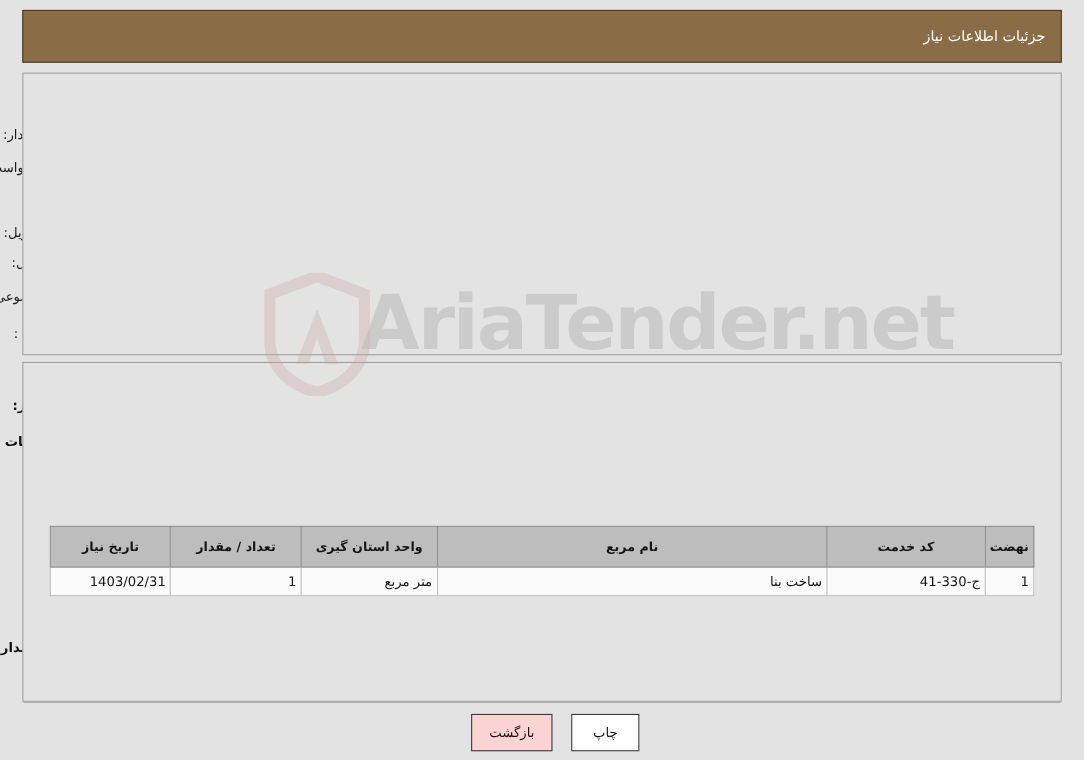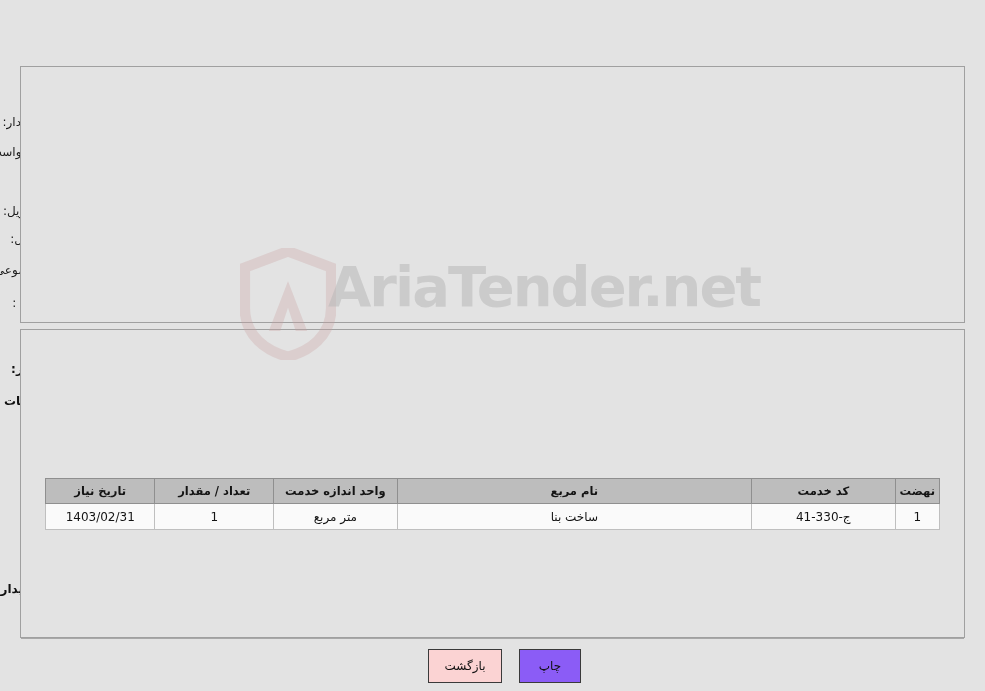--- a/index.html
+++ b/index.html
@@ -35,21 +35,21 @@
   .wm-shield {
     position: absolute;
     left: 8px; top: 2px;
     width: 96px; height: 112px;
     opacity: .30;
   }
   .wm-text {
     position: absolute;
     left: 96px; top: 8px;
     font-family: "DejaVu Sans", "Liberation Sans", sans-serif;
-    font-size: 56px;
+    font-size: 69px;
     font-weight: bold;
     letter-spacing: -2px;
     color: #b9b9b9;
     opacity: .55;
     white-space: nowrap;
   }
 
   
   .titlebar {
     position: absolute;
@@ -195,62 +195,64 @@
     font-size: 12px;
     direction: rtl;
     z-index: 3;
   }
   .tbl th {
     background: #bdbdbd;
     border: 1px solid #8f8f8f;
     color: #141414;
     font-weight: bold;
     font-size: 11.5px;
-    height: 25px;
+    height: 37px;
     padding: 0 4px;
     text-align: center;
   }
   .tbl td {
     background: #fafafa;
     border: 1px solid #bfbfbf;
     color: #141414;
     height: 26px;
     padding: 0 4px;
-    text-align: center;
   }
 
   
   .btn {
     position: absolute;
     height: 21px;
     border: 1px solid #3a3a3a;
     font-size: 12px;
     color: #111111;
     display: flex;
     align-items: center;
     justify-content: center;
     cursor: pointer;
     font-family: inherit;
     padding: 16px 10px;
   }
-  #btn-print  { left: 519px; top: 649px; width: 62px; background: #8b5cf6; }
+  #btn-print  { left: 519px; top: 649px; width: 62px; background: #ffffff; }
   #btn-back   { left: 428px; top: 649px; width: 74px; background: #fbd3d3; }
 
   .hr {
     position: absolute;
     left: 21px; width: 943px;
     height: 1px; background: #a8a8a8;
     z-index: 2;
   }
 </style>
 </head>
 <body>
 
 <div id="page">
 
+  <div class="titlebar">
+    <span>جزئیات اطلاعات نیاز</span>
+  </div>
 
   <div class="panel" id="panel-top"></div>
 
   <div class="lbl" style="right:888px; top:85px;">شماره نیاز:</div>
   <div class="fld" style="right:600px; top:82px; width:182px;">1103005214000017</div>
 
   <div class="lbl" style="right:362px; top:85px;">تاریخ و ساعت اعلان عمومی:</div>
   <div class="fld" style="right:105px; top:82px; width:180px;">11:27 - 1403/02/26</div>
 
   <div class="lbl" style="right:888px; top:115px;">نام دستگاه خریدار:</div>
@@ -311,21 +313,21 @@
   <div class="ta" style="right:175px; top:432px; width:680px; height:23px; padding-top:2px;">
     <span>ساختمان</span>
   </div>
 
   <table class="tbl">
     <thead>
       <tr>
         <th style="width:35px;">نهضت</th>
         <th style="width:145px;">کد خدمت</th>
         <th style="width:360px;">نام مربع</th>
-        <th style="width:125px;">واحد اندازه خدمت</th>
+        <th style="width:125px;">واحد استان گیری</th>
         <th style="width:120px;">تعداد / مقدار</th>
         <th style="width:110px;">تاریخ نیاز</th>
       </tr>
     </thead>
     <tbody>
       <tr>
         <td>1</td>
         <td>ج-330-41</td>
         <td>ساخت بنا</td>
         <td>متر مربع</td>

